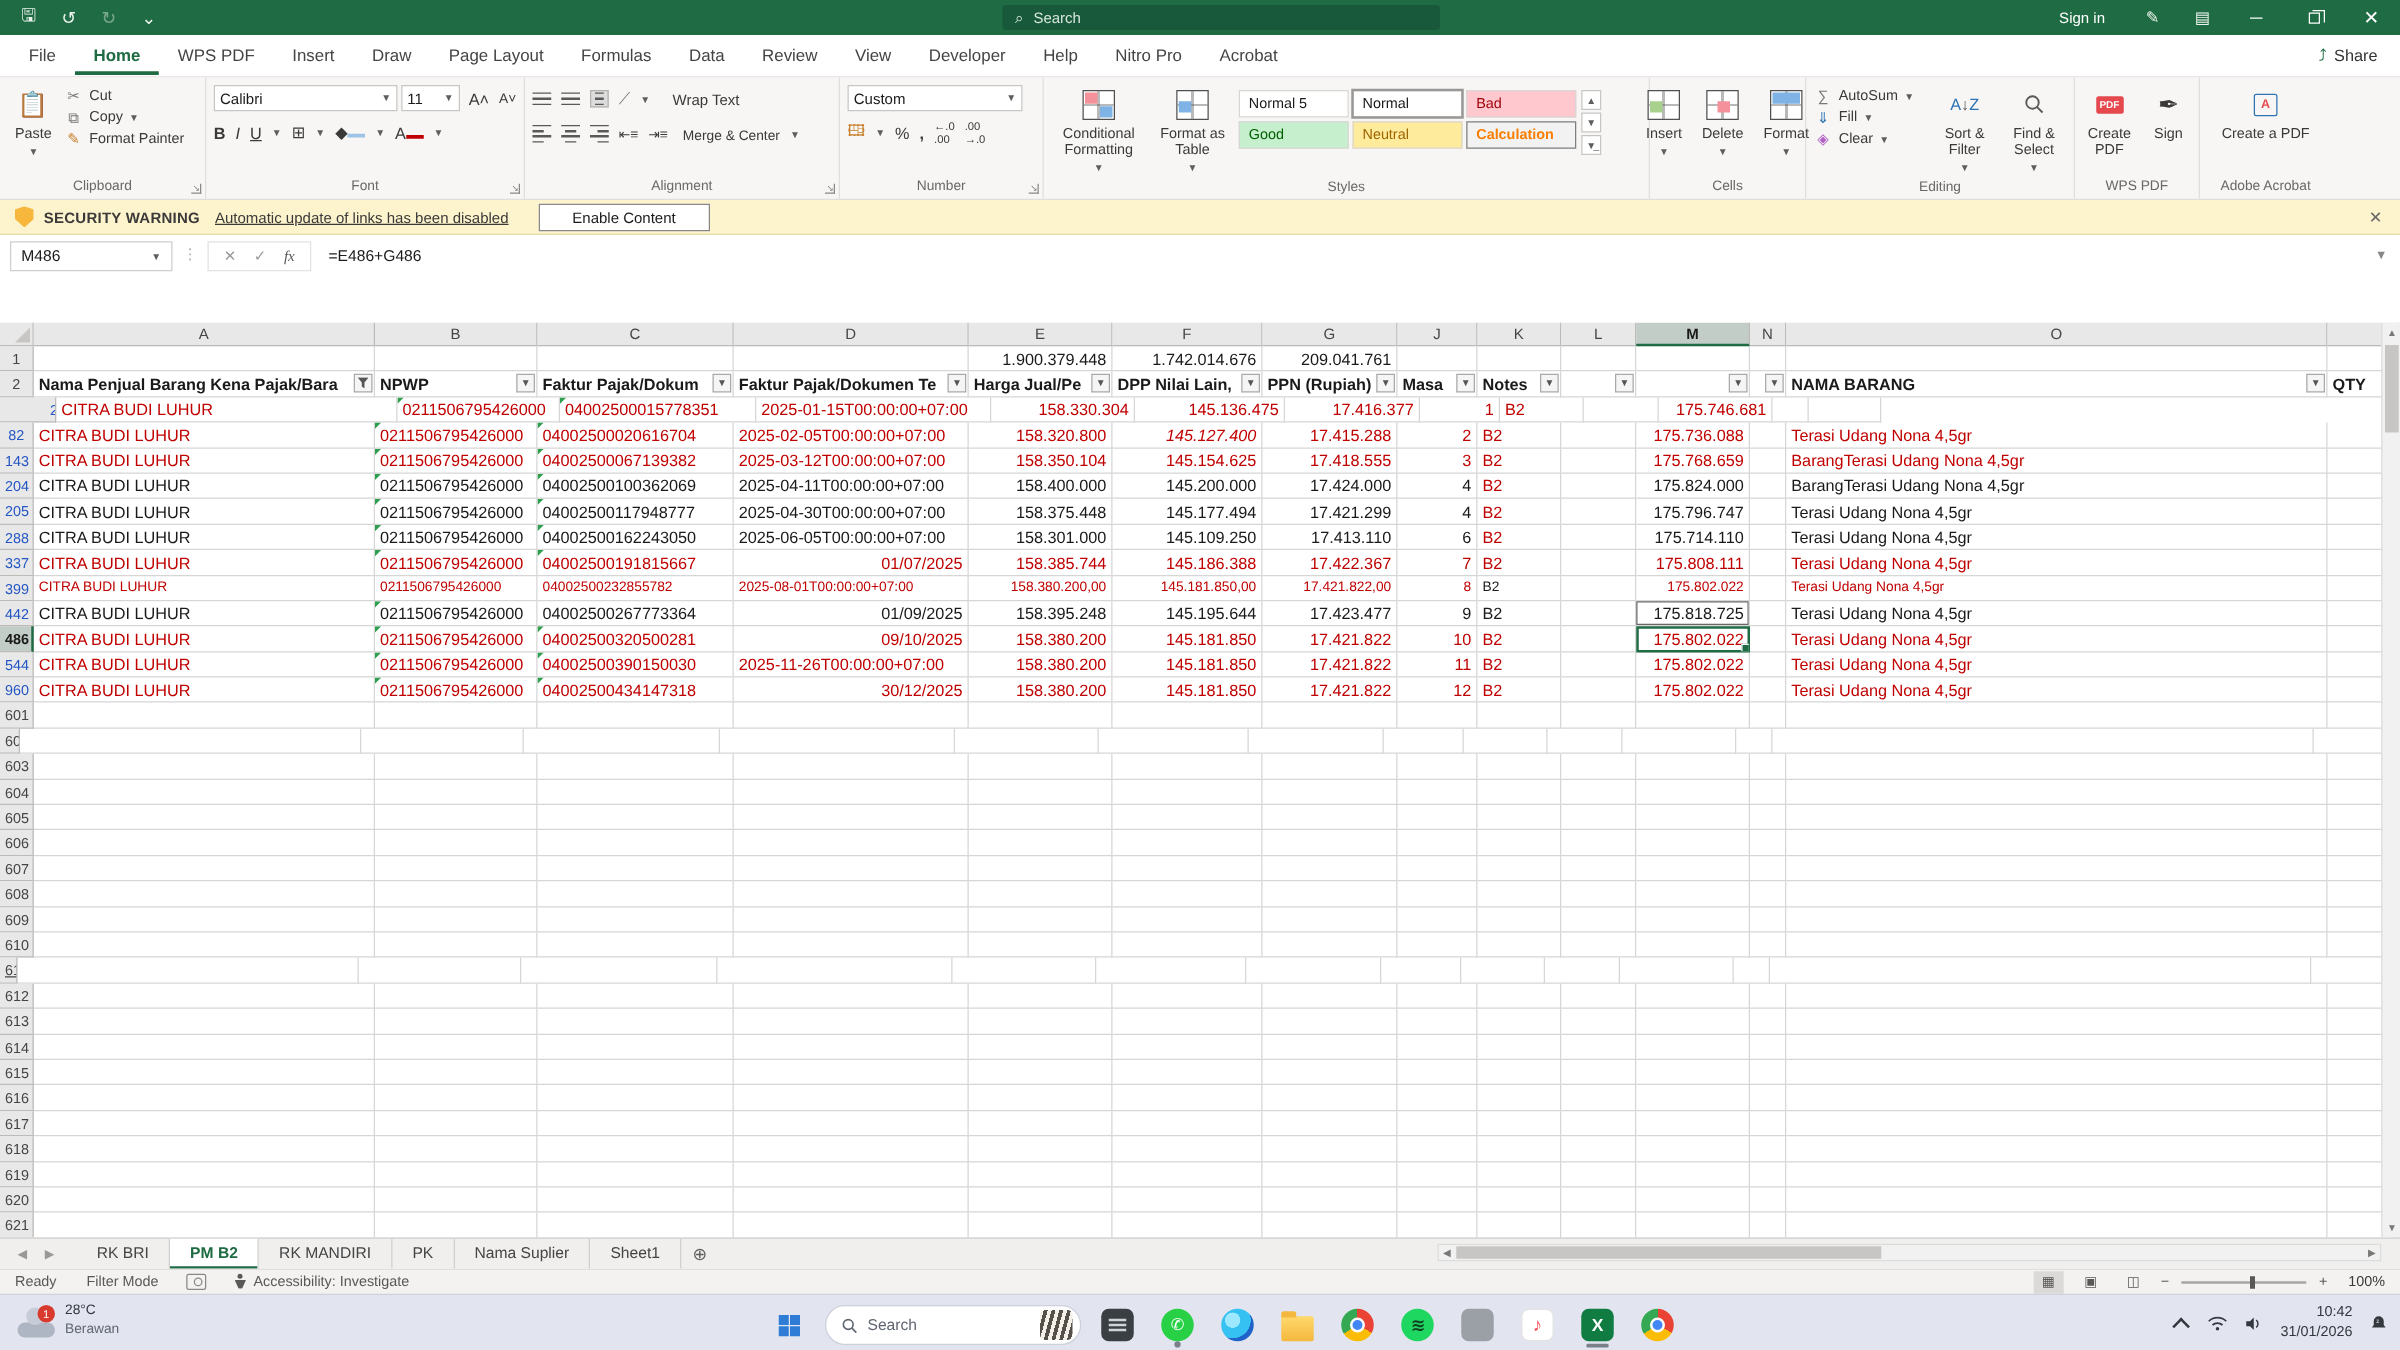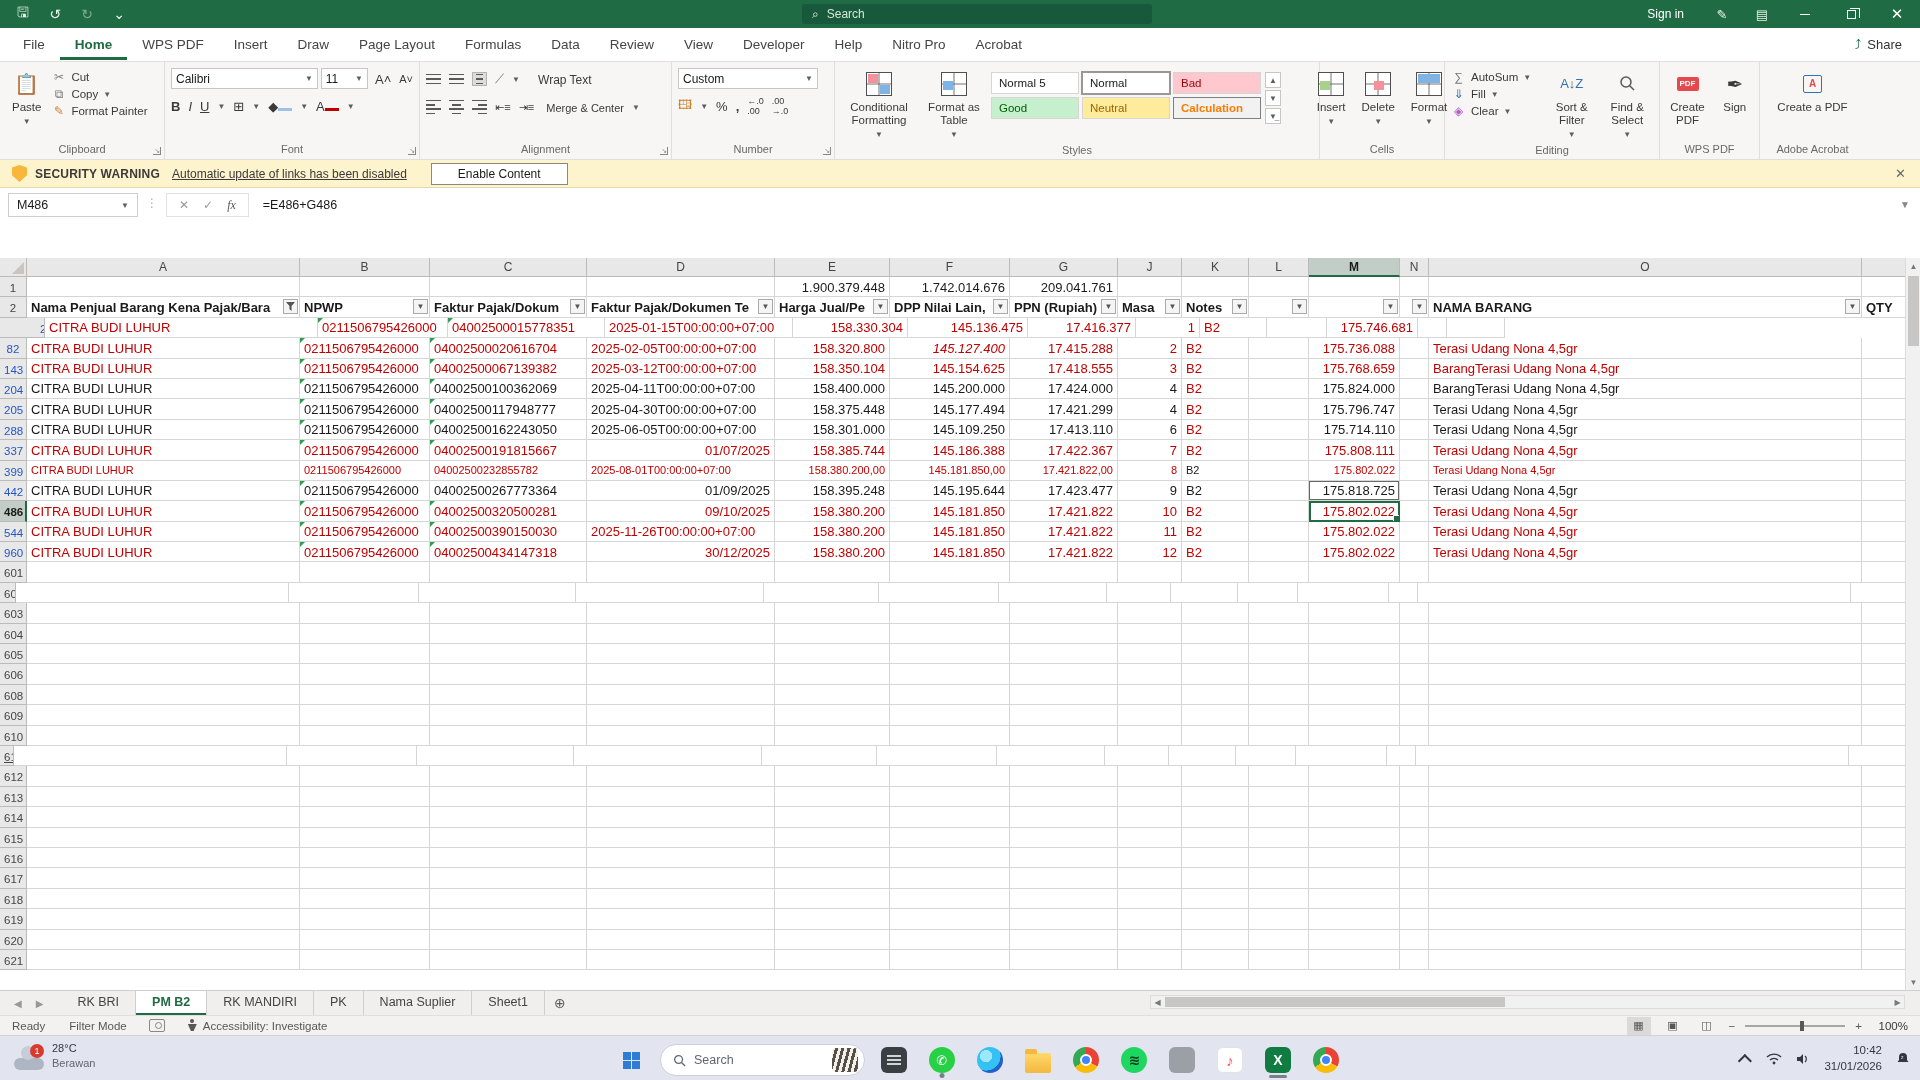--- a/index.html
+++ b/index.html
@@ -915,20 +915,37 @@
         <div class="gc ar" style="width: 108px;"></div>
         <div class="gc ar" style="width: 64px;"></div>
         <div class="gc al" style="width: 67px;"></div>
         <div class="gc al" style="width: 60px;"></div>
         <div class="gc ar" style="width: 91px;"></div>
         <div class="gc al" style="width: 29px;"></div>
         <div class="gc al" style="width: 433px;"></div>
         <div class="gc al" style="width: 58px;"></div>
       </div>
       <div class="grow">
+        <div class="gc rnum " style="width: 27px;">607</div>
+        <div class="gc al" style="width: 273px;"></div>
+        <div class="gc al" style="width: 130px;"></div>
+        <div class="gc al" style="width: 157px;"></div>
+        <div class="gc al" style="width: 188px;"></div>
+        <div class="gc ar" style="width: 115px;"></div>
+        <div class="gc ar" style="width: 120px;"></div>
+        <div class="gc ar" style="width: 108px;"></div>
+        <div class="gc ar" style="width: 64px;"></div>
+        <div class="gc al" style="width: 67px;"></div>
+        <div class="gc al" style="width: 60px;"></div>
+        <div class="gc ar" style="width: 91px;"></div>
+        <div class="gc al" style="width: 29px;"></div>
+        <div class="gc al" style="width: 433px;"></div>
+        <div class="gc al" style="width: 58px;"></div>
+      </div>
+      <div class="grow">
         <div class="gc rnum " style="width: 27px;">608</div>
         <div class="gc al" style="width: 273px;"></div>
         <div class="gc al" style="width: 130px;"></div>
         <div class="gc al" style="width: 157px;"></div>
         <div class="gc al" style="width: 188px;"></div>
         <div class="gc ar" style="width: 115px;"></div>
         <div class="gc ar" style="width: 120px;"></div>
         <div class="gc ar" style="width: 108px;"></div>
         <div class="gc ar" style="width: 64px;"></div>
         <div class="gc al" style="width: 67px;"></div>

